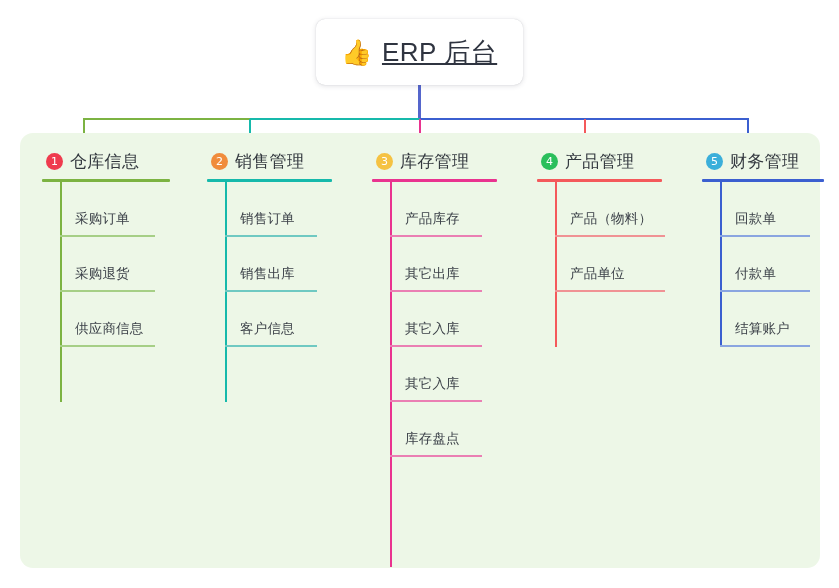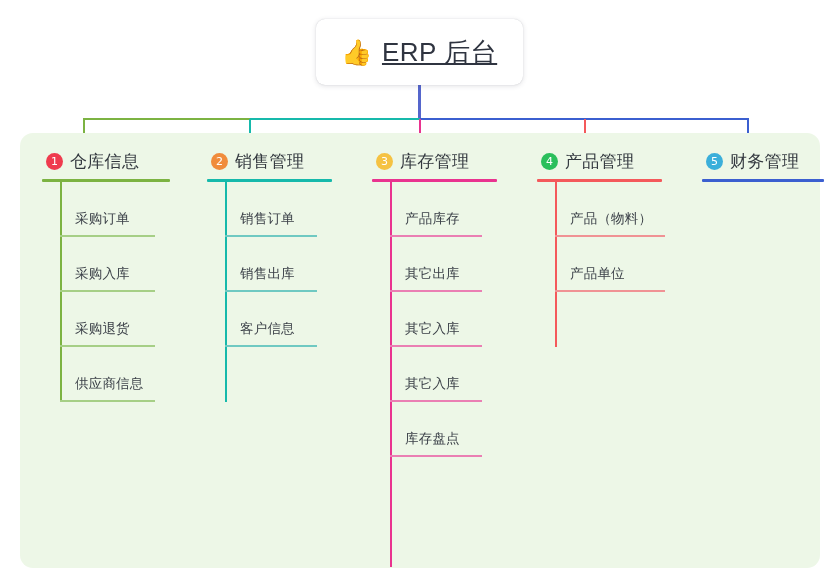--- a/index.html
+++ b/index.html
@@ -160,24 +160,20 @@
         <span class="col-title">仓库信息</span>
       </div>
       <div class="col-headrule" style="width: 128px; background: rgb(124, 179, 66);"></div>
       <div class="items">
         <div class="spine" style="background: rgb(124, 179, 66); height: 220px;"></div>
         <div class="item">
           <span class="item-label">采购订单</span>
           <div class="item-rule" style="width: 95px; background: rgb(166, 207, 134);"></div>
         </div>
         <div class="item">
-          <span class="item-label">采购入库</span>
-          <div class="item-rule" style="width: 95px; background: rgb(166, 207, 134);"></div>
-        </div>
-        <div class="item">
           <span class="item-label">采购退货</span>
           <div class="item-rule" style="width: 95px; background: rgb(166, 207, 134);"></div>
         </div>
         <div class="item">
           <span class="item-label">供应商信息</span>
           <div class="item-rule" style="width: 95px; background: rgb(166, 207, 134);"></div>
         </div>
       </div>
     </div>
     <div class="column" style="left: 187px; top: 13px;">
@@ -249,14 +245,29 @@
           <div class="item-rule" style="width: 110px; background: rgb(240, 146, 148);"></div>
         </div>
       </div>
     </div>
     <div class="column" style="left: 682px; top: 13px;">
       <div class="col-header">
         <span class="badge" style="background: rgb(59, 175, 218);">5</span>
         <span class="col-title">财务管理</span>
       </div>
       <div class="col-headrule" style="width: 122px; background: rgb(59, 95, 208);"></div>
+      <div class="items">
+        <div class="spine" style="background: rgb(59, 95, 208); height: 165px;"></div>
+        <div class="item">
+          <span class="item-label">回款单</span>
+          <div class="item-rule" style="width: 90px; background: rgb(138, 165, 224);"></div>
+        </div>
+        <div class="item">
+          <span class="item-label">付款单</span>
+          <div class="item-rule" style="width: 90px; background: rgb(138, 165, 224);"></div>
+        </div>
+        <div class="item">
+          <span class="item-label">结算账户</span>
+          <div class="item-rule" style="width: 90px; background: rgb(138, 165, 224);"></div>
+        </div>
+      </div>
     </div>
   </div>
 
 </body></html>

